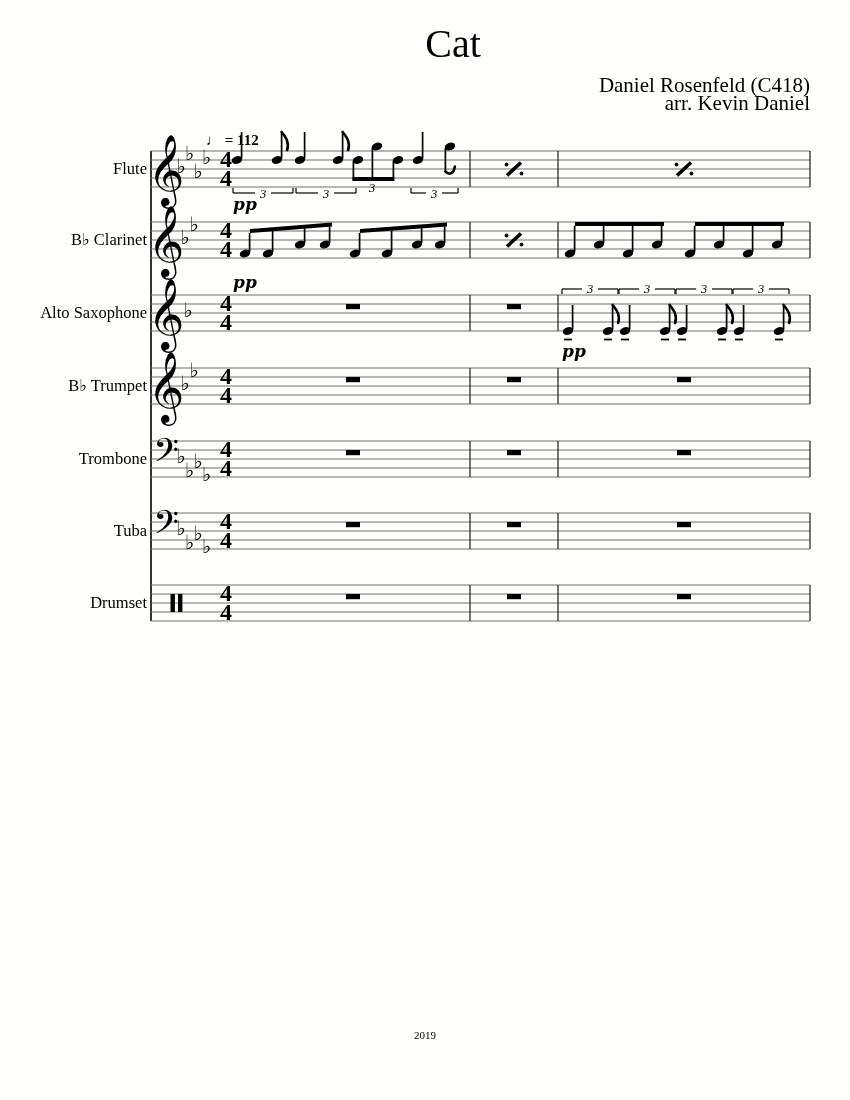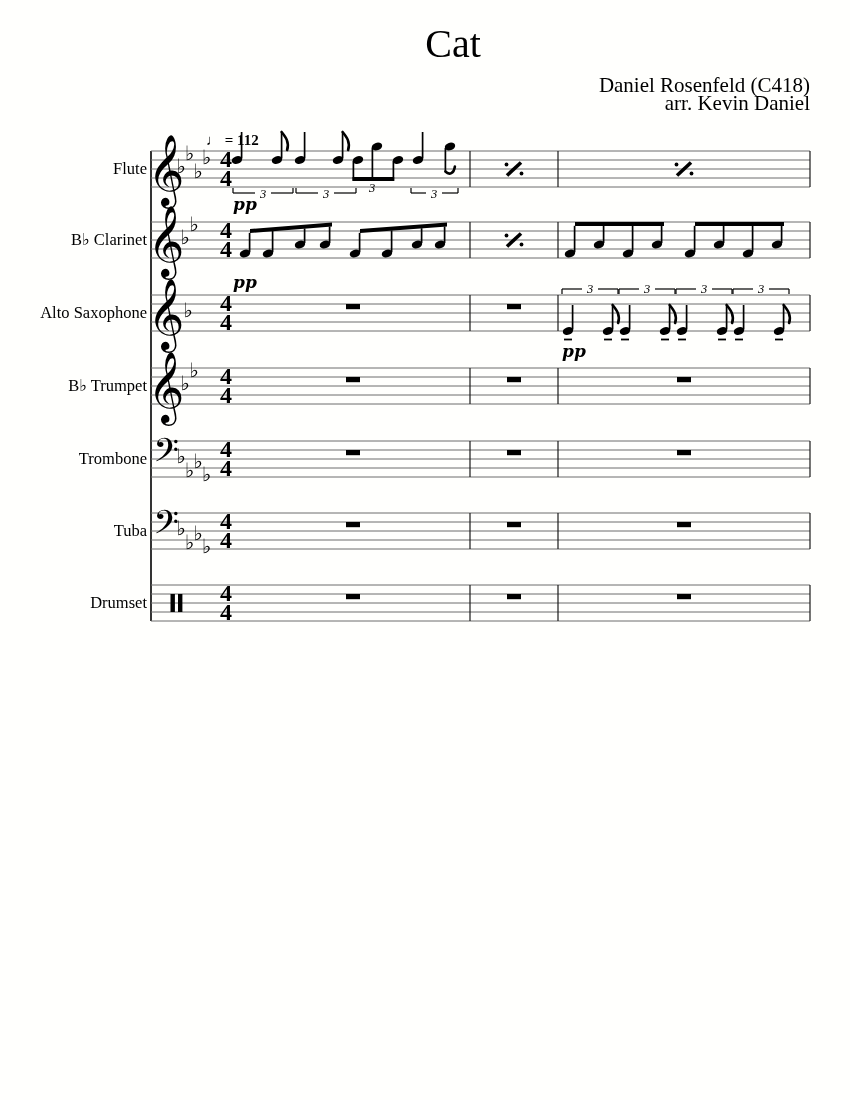--- a/index.html
+++ b/index.html
@@ -287,13 +287,14 @@
         <text x="226" y="601" font-family="&quot;Liberation Serif&quot;,&quot;DejaVu Serif&quot;,&quot;DejaVu Sans&quot;,serif" font-size="24" text-anchor="middle" fill="#000" font-weight="bold">4</text>
         <text x="226" y="619.5" font-family="&quot;Liberation Serif&quot;,&quot;DejaVu Serif&quot;,&quot;DejaVu Sans&quot;,serif" font-size="24" text-anchor="middle" fill="#000" font-weight="bold">4</text>
         <rect x="346" y="594" width="14" height="5.2" fill="#000"></rect>
         <rect x="507" y="594" width="14" height="5.2" fill="#000"></rect>
         <rect x="677" y="594" width="14" height="5.2" fill="#000"></rect>
       </g>
       <text x="233" y="210" font-family="&quot;DejaVu Serif&quot;,serif" font-size="17" text-anchor="start" fill="#000" font-weight="bold" font-style="italic">pp</text>
       <text x="233" y="288" font-family="&quot;DejaVu Serif&quot;,serif" font-size="17" text-anchor="start" fill="#000" font-weight="bold" font-style="italic">pp</text>
       <text x="562" y="357" font-family="&quot;DejaVu Serif&quot;,serif" font-size="17" text-anchor="start" fill="#000" font-weight="bold" font-style="italic">pp</text>
     </svg>
+  <div class="footer">2019</div>
 </div>
 
 </body></html>

